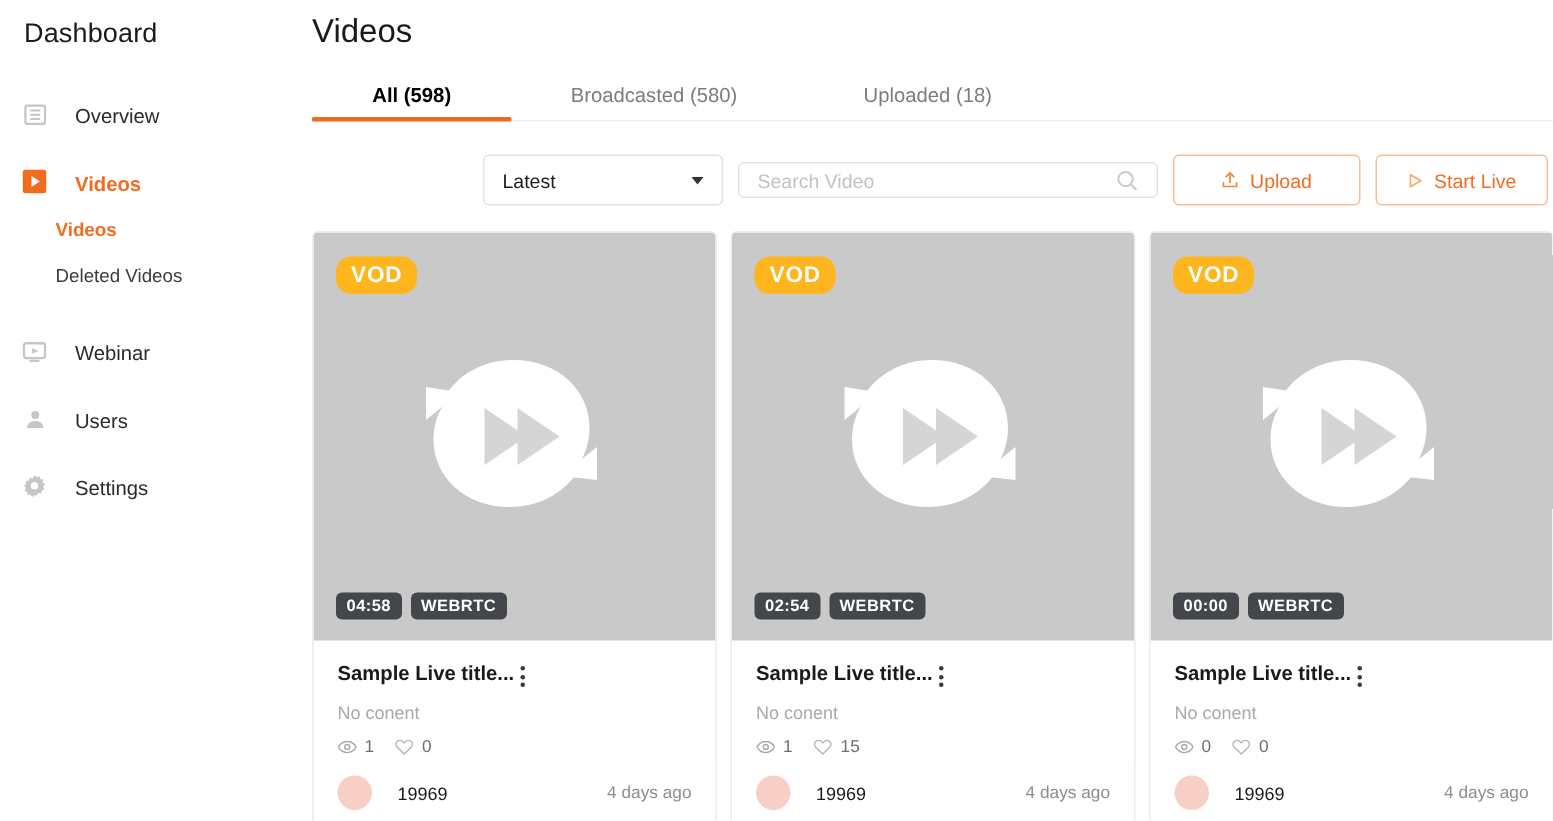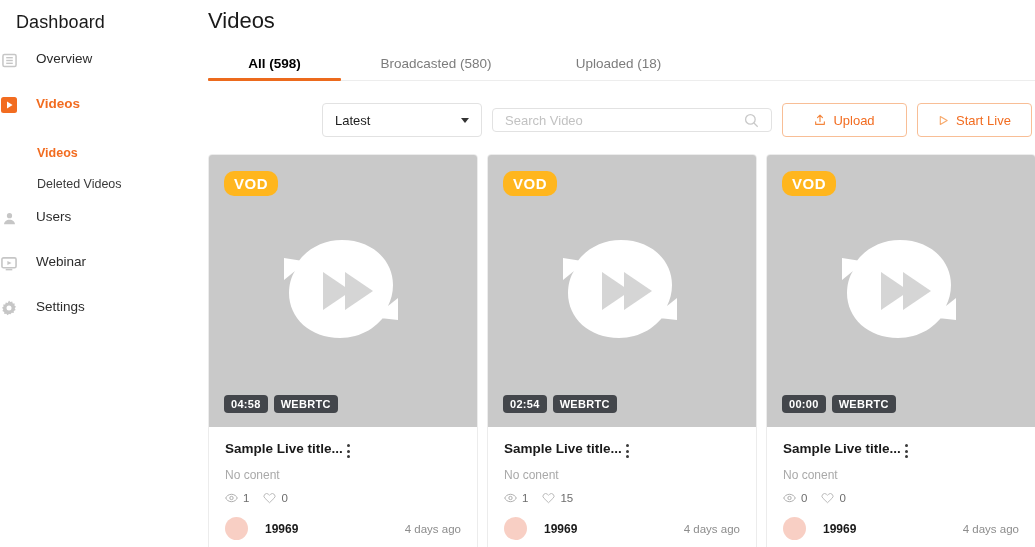--- a/index.html
+++ b/index.html
@@ -16,22 +16,22 @@
   .sidebar {
     width: 200px; flex: 0 0 200px;
     padding: 12px 0 0 0;
     background: #fff;
   }
   .brand {
     font-size: 18px; font-weight: 400; color: #1a1a1a;
     padding: 0 0 0 16px; margin-bottom: 18px; letter-spacing: .1px;
   }
   .nav-item {
-    display: flex; align-items: flex-start;
-    height: 34px; margin-bottom: 11px;
+    display: flex; align-items: flex-end;
+    height: 34px; padding-left: 14px; margin-bottom: 11px;
     cursor: pointer;
   }
   .nav-item .ico {
     width: 18px; height: 18px; flex: 0 0 18px;
     display: flex; align-items: center; justify-content: center;
     margin-right: 18px;
   }
   .nav-item .lbl { font-size: 13.5px; color: #2b2b2b; font-weight: 400; }
   .nav-item.active .lbl { color: #F26C20; font-weight: 700; }
   .sub-list { margin: -4px 0 10px 0; }
@@ -138,21 +138,21 @@
   .card-body { padding: 14px 16px 13px 16px; }
   .card-title-row { display: flex; align-items: flex-start; justify-content: flex-start; }
   .card-title { font-size: 13.5px; font-weight: 700; color: #1a1a1a; }
   .kebab { display: flex; flex-direction: column; gap: 2.5px; padding: 3px 4px; cursor: pointer; }
   .kebab i { width: 3px; height: 3px; background: #3a3a3a; border-radius: 50%; display: block; }
   .card-sub { font-size: 12px; color: #a9a9a9; margin-top: 7px; }
   .stats { display: flex; align-items: center; gap: 14px; margin-top: 10px; }
   .stat { display: flex; align-items: center; gap: 5px; font-size: 11.5px; color: #6d6d6d; }
   .card-foot { display: flex; align-items: center; margin-top: 13px; }
   .avatar { width: 23px; height: 23px; border-radius: 50%; background: #F8CFC4; flex: 0 0 23px; }
-  .owner { font-size: 12px; font-weight: 700; color: #1a1a1a; margin-left: 17px; }
+  .owner { font-size: 12px; font-weight: 400; color: #1a1a1a; margin-left: 17px; }
   .ago { margin-left: auto; font-size: 11.5px; color: #8d8d8d; }
   svg { display: block; }
 </style>
 </head>
 <body>
 
 <div class="app">
 
   <aside class="sidebar">
     <div class="brand">Dashboard</div>
@@ -183,37 +183,37 @@
       <div class="sub-item active">
         <span>Videos</span>
       </div>
       <div class="sub-item">
         <span>Deleted Videos</span>
       </div>
     </div>
 
     <div class="nav-item">
       <span class="ico">
-        <svg width="15" height="15" viewBox="0 0 16 16">
-          <circle cx="8" cy="5" r="2.8" fill="#c6c6c6"></circle>
-          <path d="M2.2 14.2c0-3.2 2.6-5 5.8-5s5.8 1.8 5.8 5z" fill="#c6c6c6"></path>
-        </svg>
-      </span>
-      <span class="lbl">Users</span>
-    </div>
-
-    <div class="nav-item">
-      <span class="ico">
         <svg width="16" height="15" viewBox="0 0 17 15">
           <rect x="1" y="1.5" width="15" height="10.5" rx="1.6" fill="none" stroke="#c6c6c6" stroke-width="1.7"></rect>
           <polygon points="6.8,4.8 11.2,6.9 6.8,9" fill="#c6c6c6"></polygon>
           <line x1="5" y1="14" x2="12" y2="14" stroke="#c6c6c6" stroke-width="1.6"></line>
         </svg>
       </span>
       <span class="lbl">Webinar</span>
+    </div>
+
+    <div class="nav-item">
+      <span class="ico">
+        <svg width="15" height="15" viewBox="0 0 16 16">
+          <circle cx="8" cy="5" r="2.8" fill="#c6c6c6"></circle>
+          <path d="M2.2 14.2c0-3.2 2.6-5 5.8-5s5.8 1.8 5.8 5z" fill="#c6c6c6"></path>
+        </svg>
+      </span>
+      <span class="lbl">Users</span>
     </div>
 
     <div class="nav-item">
       <span class="ico">
         <svg width="16" height="16" viewBox="0 0 16 16">
           <path fill="#c6c6c6" d="M8 0.6l1.3 1.5 1.9-.6.6 1.9 2 .2-.4 2 1.6 1.2-1.3 1.5.9 1.8-1.8.9-.1 2-2-.3-1.2 1.6L8 14.1l-1.5 1.2-1.2-1.6-2 .3-.1-2-1.8-.9.9-1.8L1 7.8l1.6-1.2-.4-2 2-.2.6-1.9 1.9.6z"></path>
           <circle cx="8" cy="7.9" r="2.5" fill="#ffffff"></circle>
         </svg>
       </span>
       <span class="lbl">Settings</span>

